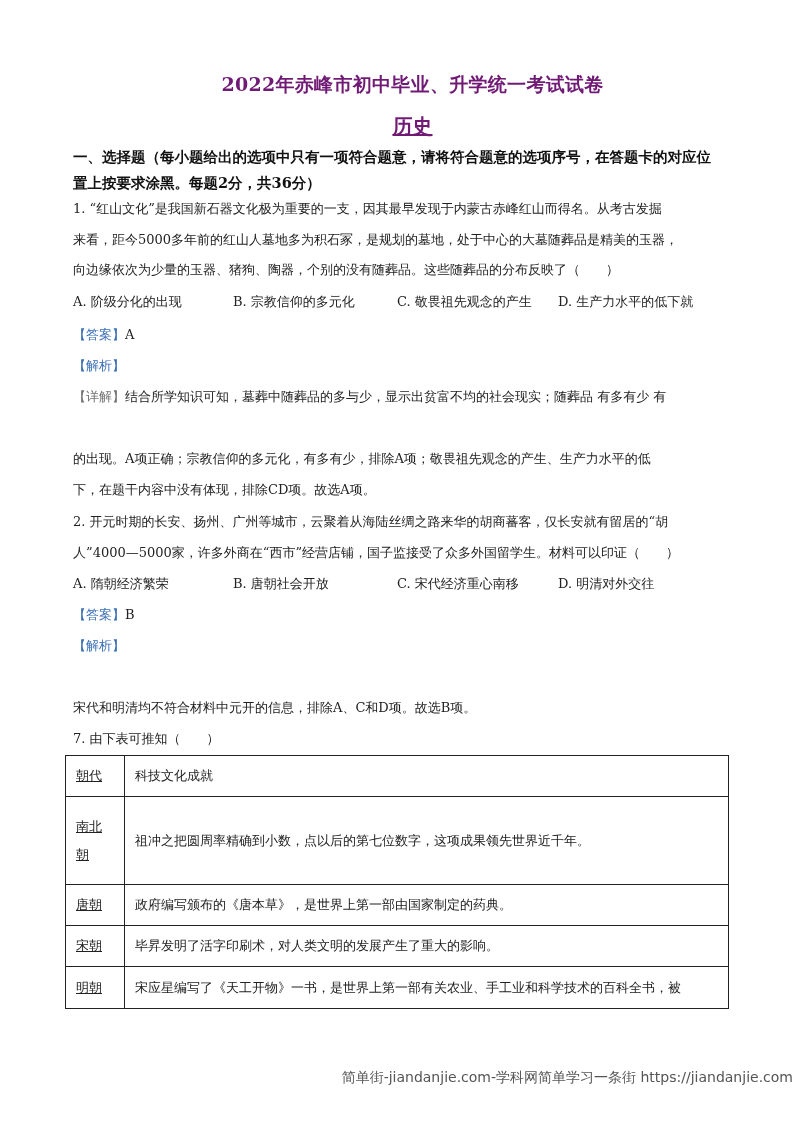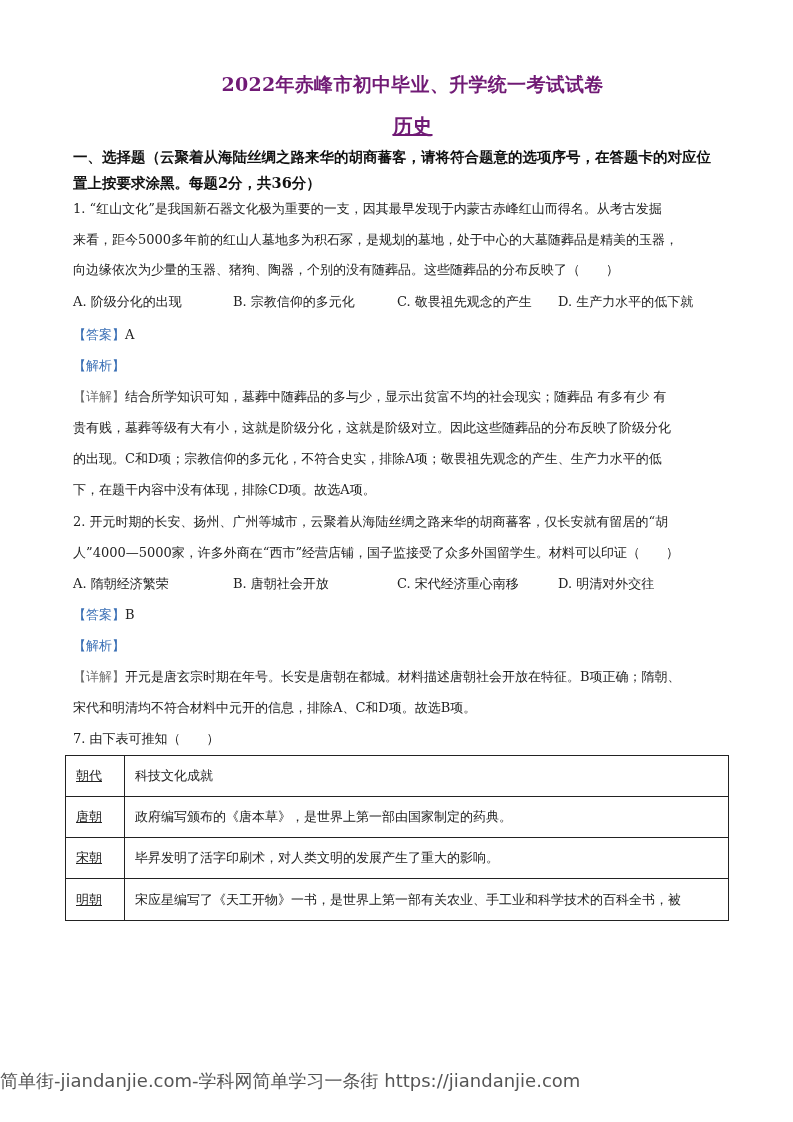--- a/index.html
+++ b/index.html
@@ -12,77 +12,77 @@
   .sec { position: absolute; left: 73px; width: 650px; font-size: 14.5px; font-weight: bold; line-height: 26px; top: 144px; color: #111; }
   .line { position: absolute; left: 73px; width: 650px; font-size: 13px; line-height: 20px; white-space: nowrap; color: #222; }
   .opts { position: absolute; left: 73px; font-size: 13px; line-height: 20px; white-space: nowrap; color: #222; }
   .opt { position: absolute; top: 0; white-space: nowrap; }
   .blue { color: #3a6fb5; }
   .dark { color: #737373; }
   table.tbl { position: absolute; left: 65px; top: 755px; width: 664px; border-collapse: collapse;
               font-size: 13px; color: #222; }
   table.tbl td { border: 1px solid #222; padding: 0 10px; vertical-align: middle; }
   table.tbl td.c1 { width: 38px; text-decoration: underline; }
-  .footer { position: absolute; left: 0; top: 1069px; width: 793px; text-align: left;
-            font-family: "DejaVu Sans", "Liberation Sans", sans-serif; font-size: 18px; color: #555; }
+  .footer { position: absolute; left: 0; top: 1069px; width: 793px; text-align: right;
+            font-family: "DejaVu Sans", "Liberation Sans", sans-serif; font-size: 14px; color: #555; }
 </style>
 </head>
 <body>
 
 <div class="page">
 
   <div class="title t1">2022年赤峰市初中毕业、升学统一考试试卷</div>
   <div class="title t2">历史</div>
 
-  <div class="sec">一、选择题（云聚着从海陆丝绸之路来华的胡商蕃客，请将符合题意的选项序号，在答题卡的对应位置上按要求涂黑。每题2分，共36分）</div>
+  <div class="sec">一、选择题（每小题给出的选项中只有一项符合题意，请将符合题意的选项序号，在答题卡的对应位置上按要求涂黑。每题2分，共36分）</div>
 
   <div class="line" style="top:199px">1. “红山文化”是我国新石器文化极为重要的一支，因其最早发现于内蒙古赤峰红山而得名。从考古发掘</div>
   <div class="line" style="top:230px">来看，距今5000多年前的红山人墓地多为积石冢，是规划的墓地，处于中心的大墓随葬品是精美的玉器，</div>
   <div class="line" style="top:260px">向边缘依次为少量的玉器、猪狗、陶器，个别的没有随葬品。这些随葬品的分布反映了（　　）</div>
   <div class="opts" style="top:292px">
     <span class="opt" style="left:0px">A. 阶级分化的出现</span>
     <span class="opt" style="left:160px">B. 宗教信仰的多元化</span>
     <span class="opt" style="left:324px">C. 敬畏祖先观念的产生</span>
     <span class="opt" style="left:485px">D. 生产力水平的低下就</span>
   </div>
   <div class="line" style="top:325px">
     <span class="blue">【答案】</span><span>A</span>
   </div>
   <div class="line blue" style="top:356px">【解析】</div>
   <div class="line" style="top:387px">
     <span class="dark">【详解】</span><span>结合所学知识可知，墓葬中随葬品的多与少，显示出贫富不均的社会现实；随葬品 有多有少 有</span>
   </div>
-  <div class="line" style="top:418px">贵有贱，墓葬等级有大有小，这就是阶级分化，这就是阶级对立。因此这些随葬品的分布反映了阶级分化</div>
-  <div class="line" style="top:449px">的出现。C和D项；宗教信仰的多元化，不符合史实，排除A项；敬畏祖先观念的产生、生产力水平的低</div>
+  <div class="line" style="top:449px">的出现。A项正确；宗教信仰的多元化，有多有少，排除A项；敬畏祖先观念的产生、生产力水平的低</div>
   <div class="line" style="top:480px">下，在题干内容中没有体现，排除CD项。故选A项。</div>
 
   <div class="line" style="top:512px">2. 开元时期的长安、扬州、广州等城市，云聚着从海陆丝绸之路来华的胡商蕃客，仅长安就有留居的“胡</div>
   <div class="line" style="top:543px">人”4000—5000家，许多外商在“西市”经营店铺，国子监接受了众多外国留学生。材料可以印证（　　）</div>
   <div class="opts" style="top:574px">
     <span class="opt" style="left:0px">A. 隋朝经济繁荣</span>
     <span class="opt" style="left:160px">B. 唐朝社会开放</span>
     <span class="opt" style="left:324px">C. 宋代经济重心南移</span>
     <span class="opt" style="left:485px">D. 明清对外交往</span>
   </div>
   <div class="line" style="top:605px">
     <span class="blue">【答案】</span><span>B</span>
   </div>
   <div class="line blue" style="top:636px">【解析】</div>
-  <div class="line" style="top:667px">
-    <span class="dark">【详解】</span><span>开元是唐玄宗时期在年号。长安是唐朝在都城。材料描述唐朝社会开放在特征。B项正确；隋朝、</span>
-  </div>
   <div class="line" style="top:698px">宋代和明清均不符合材料中元开的信息，排除A、C和D项。故选B项。</div>
 
   <div class="line" style="top:729px">7. 由下表可推知（　　）</div>
 
   <table class="tbl">
     <tbody>
         <tr style="height:41px">
       <td class="c1">朝代</td>
       <td>科技文化成就</td>
+    </tr>
+    <tr style="height:88px">
+      <td class="c1" style="line-height:28px;white-space:normal;width:38px;word-break:break-all">南北朝</td>
+      <td>祖冲之把圆周率精确到小数，点以后的第七位数字，这项成果领先世界近千年。</td>
     </tr>
     <tr style="height:41px">
       <td class="c1">唐朝</td>
       <td>政府编写颁布的《唐本草》，是世界上第一部由国家制定的药典。</td>
     </tr>
     <tr style="height:41px">
       <td class="c1">宋朝</td>
       <td>毕昇发明了活字印刷术，对人类文明的发展产生了重大的影响。</td>
     </tr>
     <tr style="height:42px">

